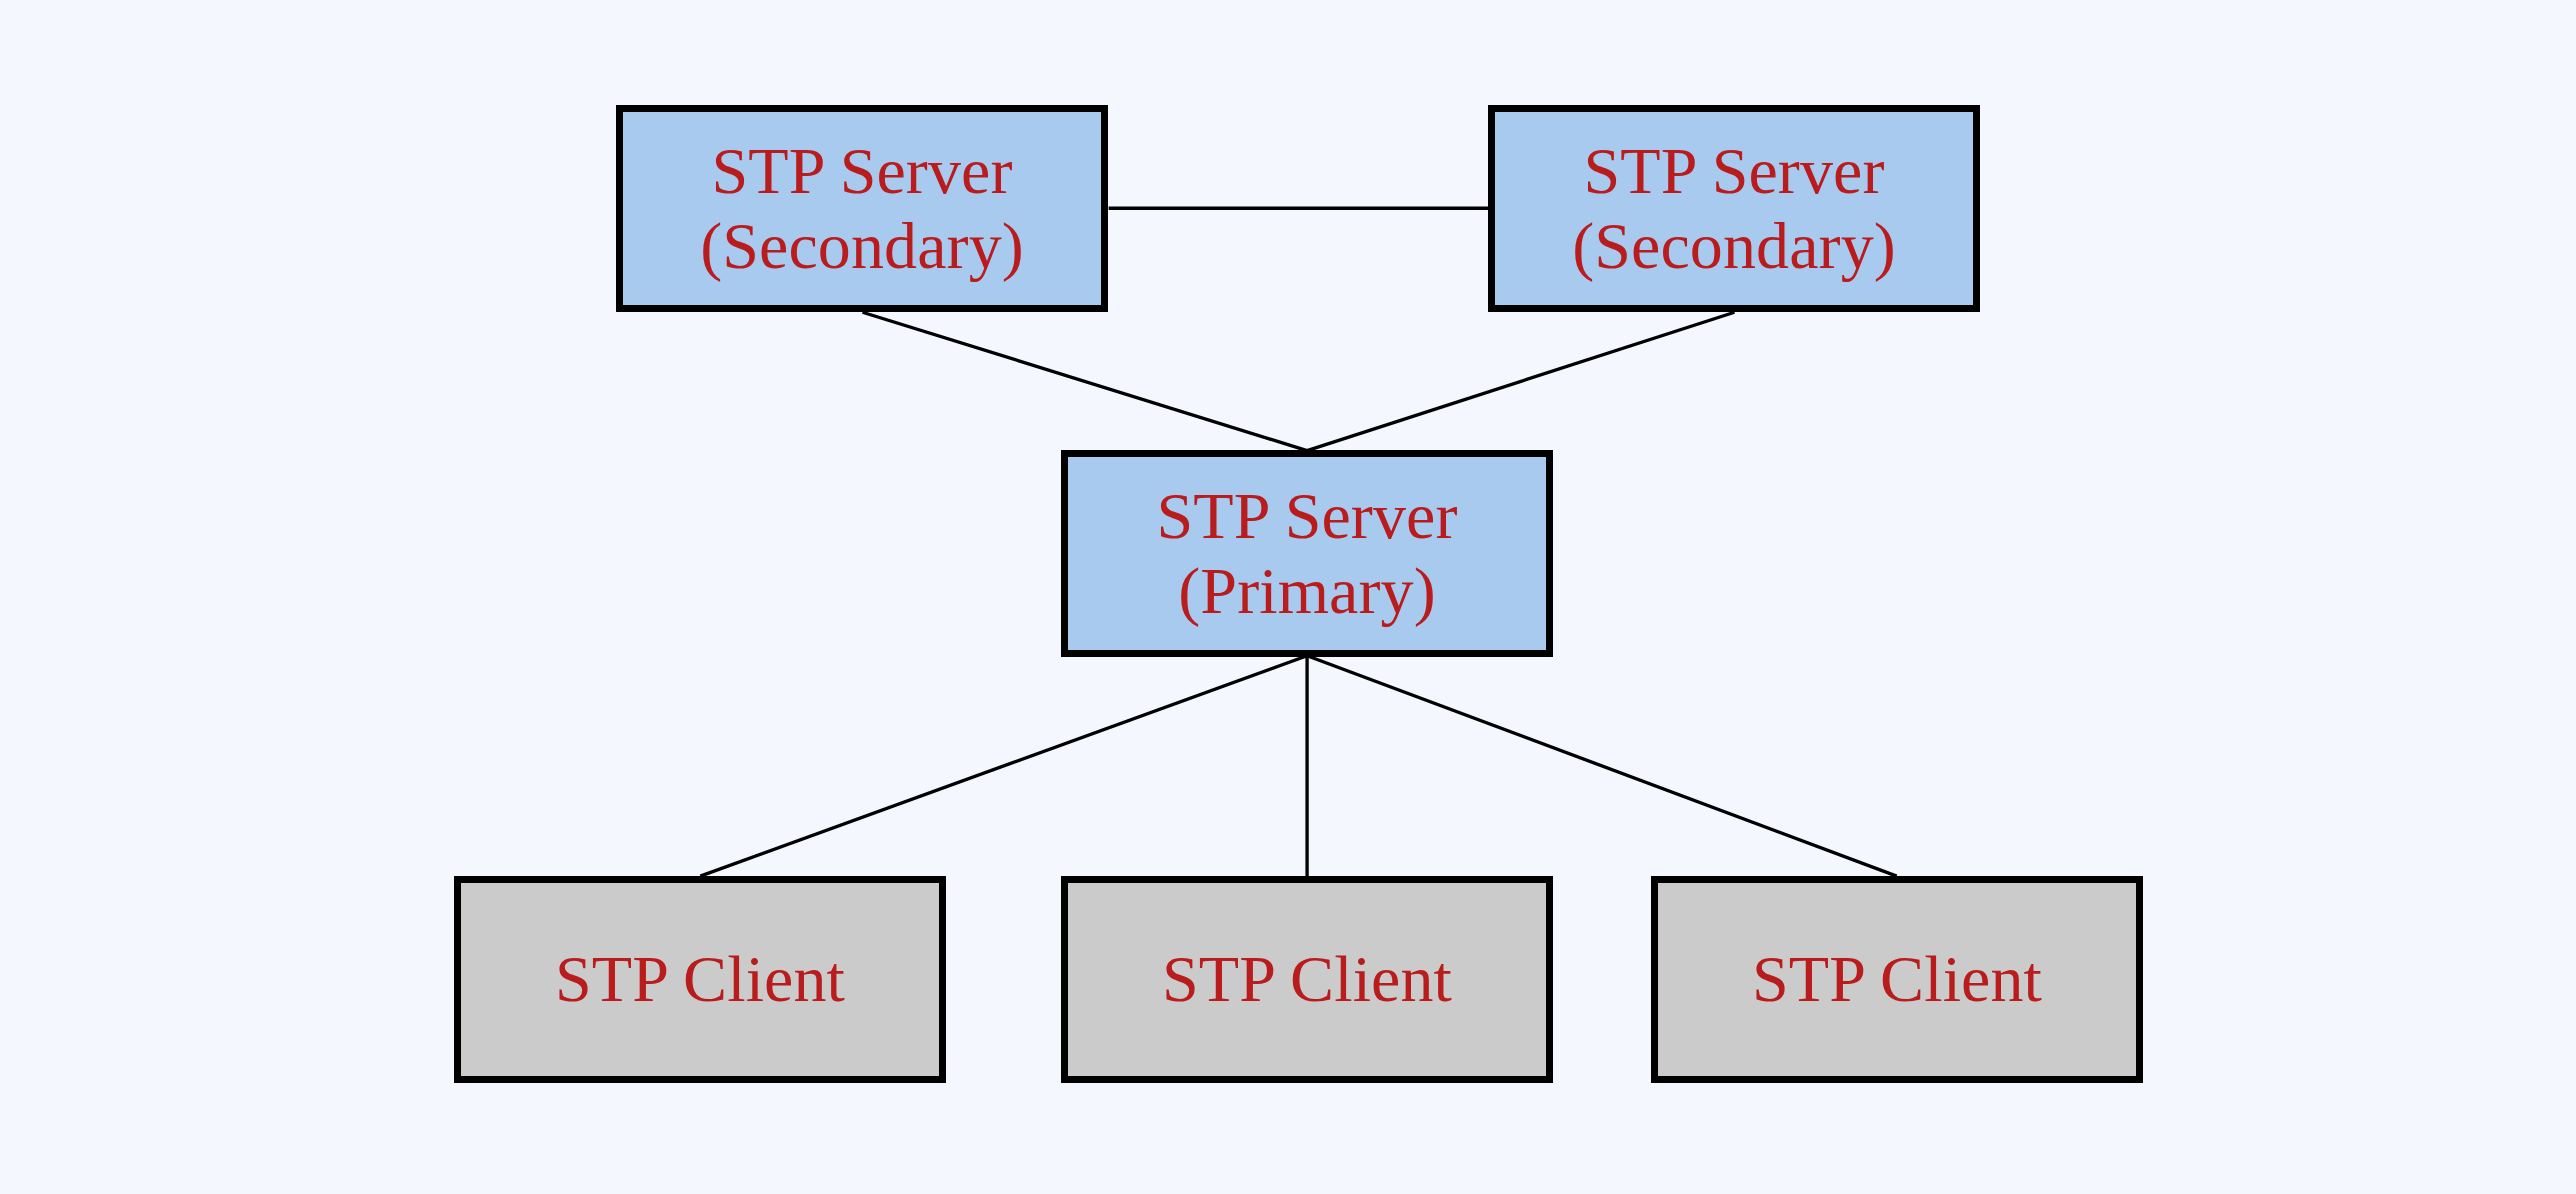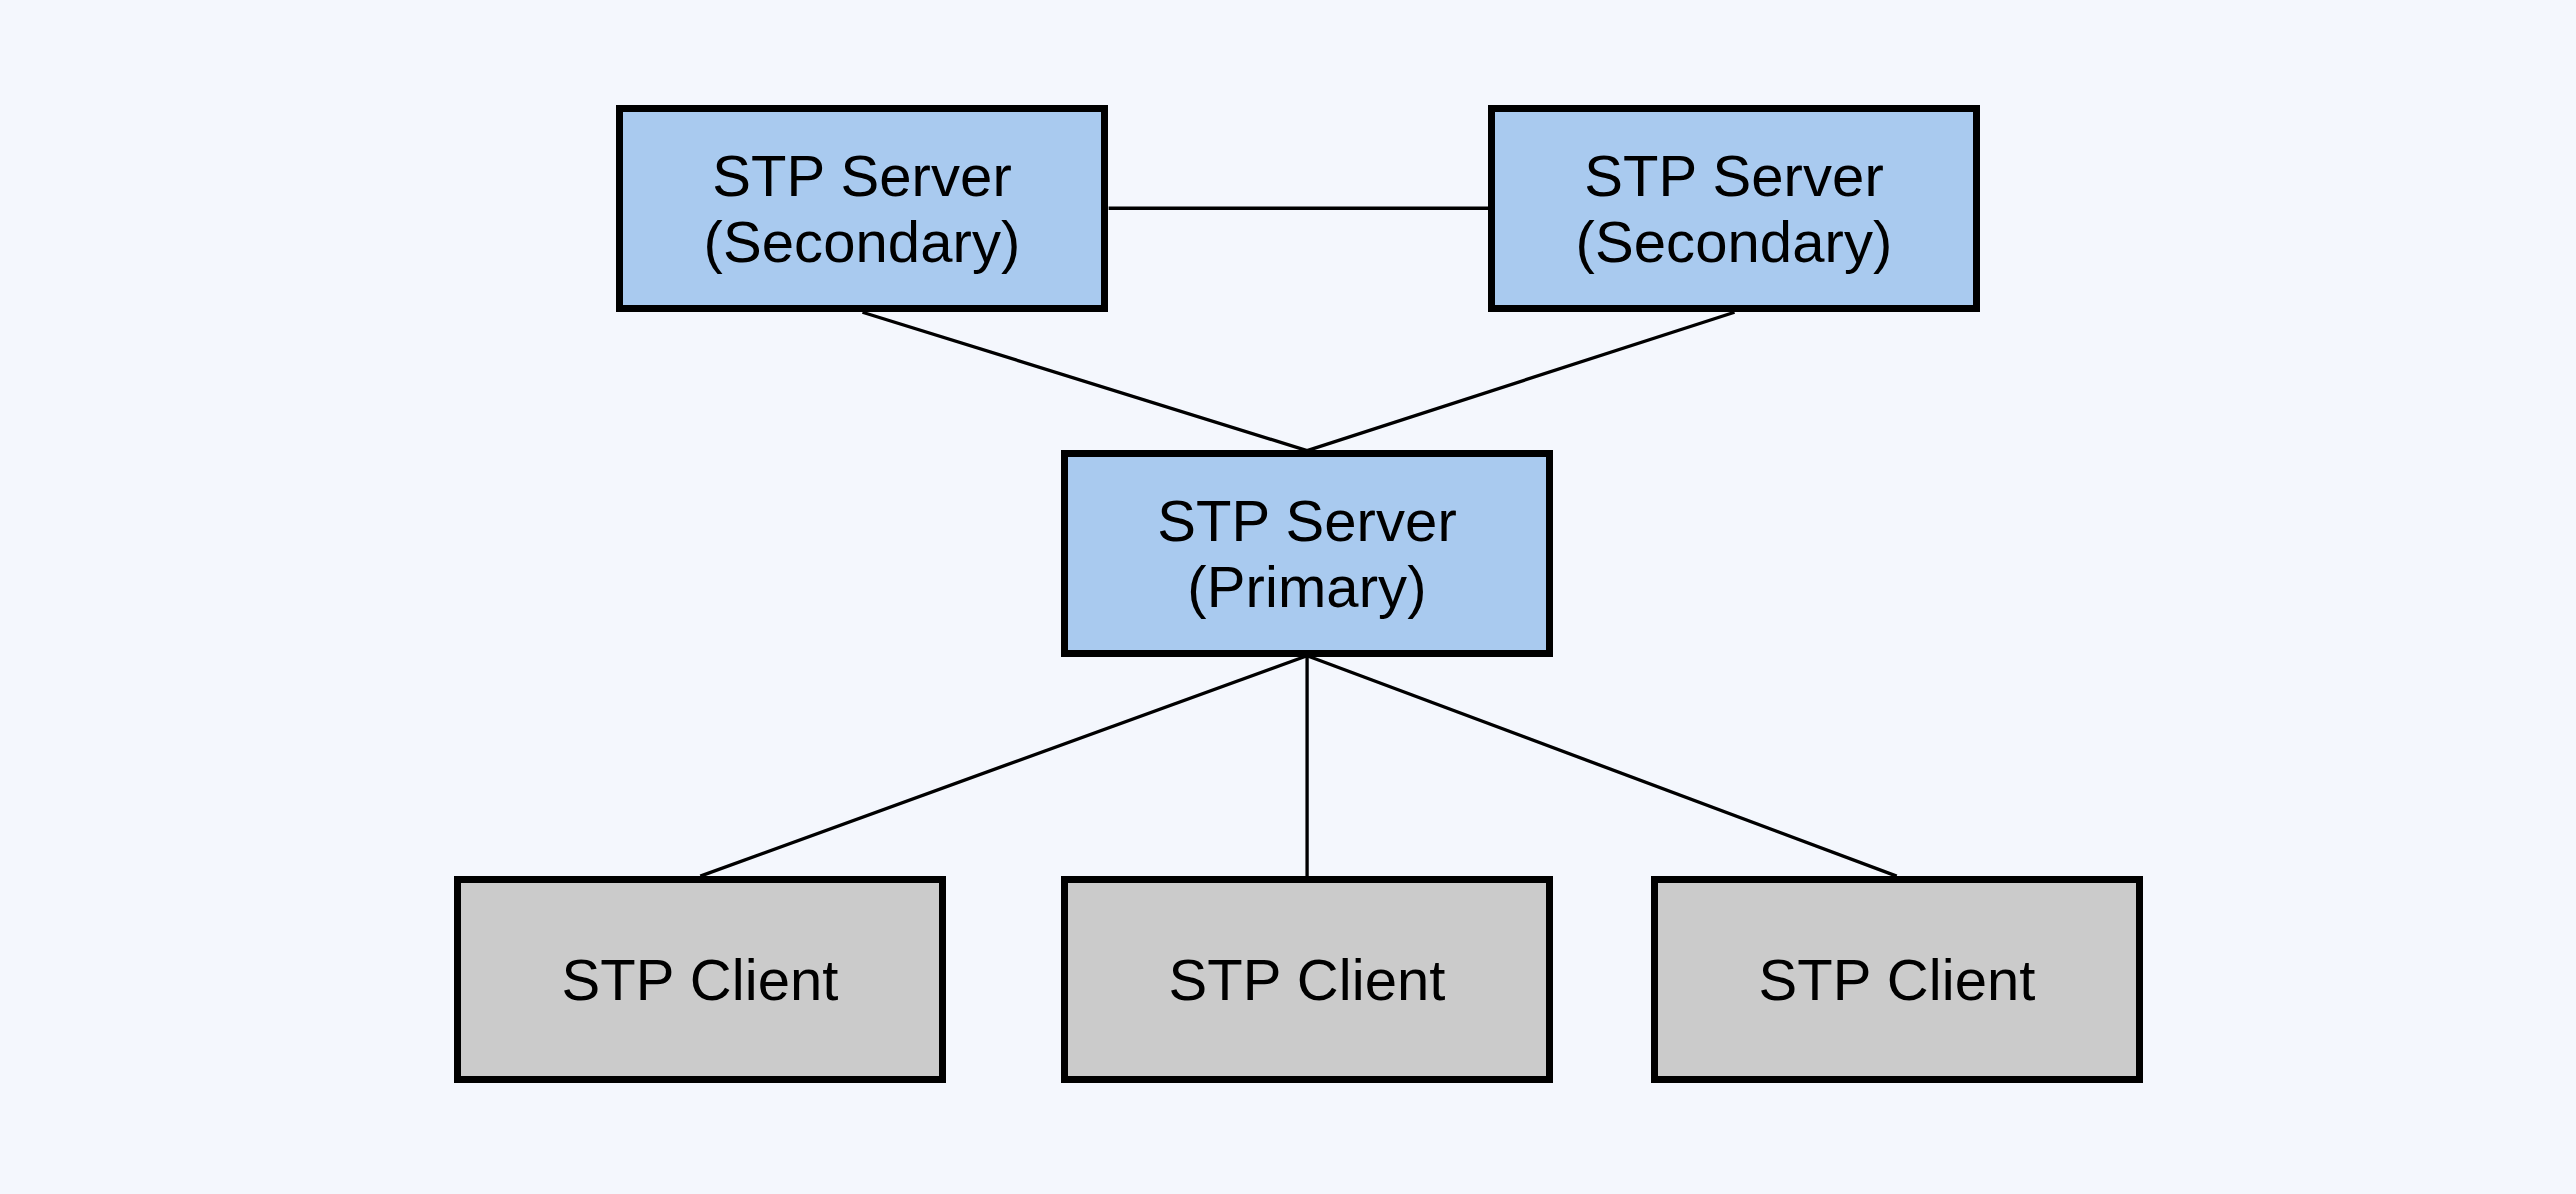--- a/index.html
+++ b/index.html
@@ -31,26 +31,27 @@
     position: absolute;
     box-sizing: border-box;
     border: 7.6px solid #000000;
     display: flex;
     align-items: center;
     justify-content: center;
     text-align: center;
     z-index: 2;
   }
   .node-label {
-    font-size: 58px;
+    font-size: 66px;
     line-height: 1.13;
-    color: #000000;
+    color: #b91c1c;
     letter-spacing: 0.1px;
     white-space: pre-line;
     padding: 0 5.7px;
+    font-family: Liberation Serif, serif;
   }
   .server { background: #a9caef; }
   .client { background: #cbcbcb; }
 </style>
 </head>
 <body>
 
 <div id="diagram">
 
   <svg id="edge-layer" viewBox="0 0 2700 1252" width="2576" height="1195" xmlns="http://www.w3.org/2000/svg" aria-hidden="true">

